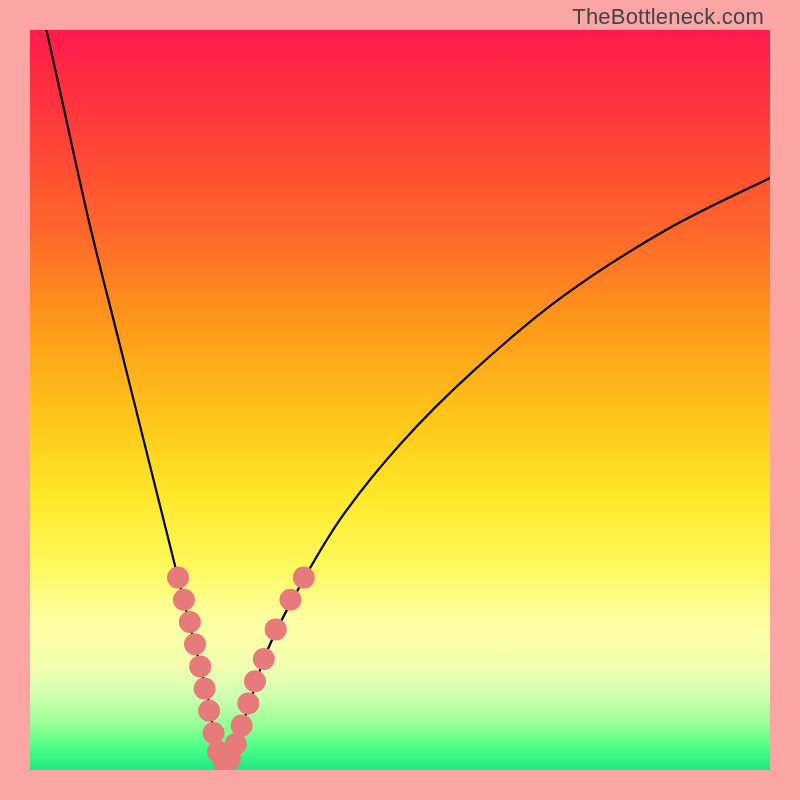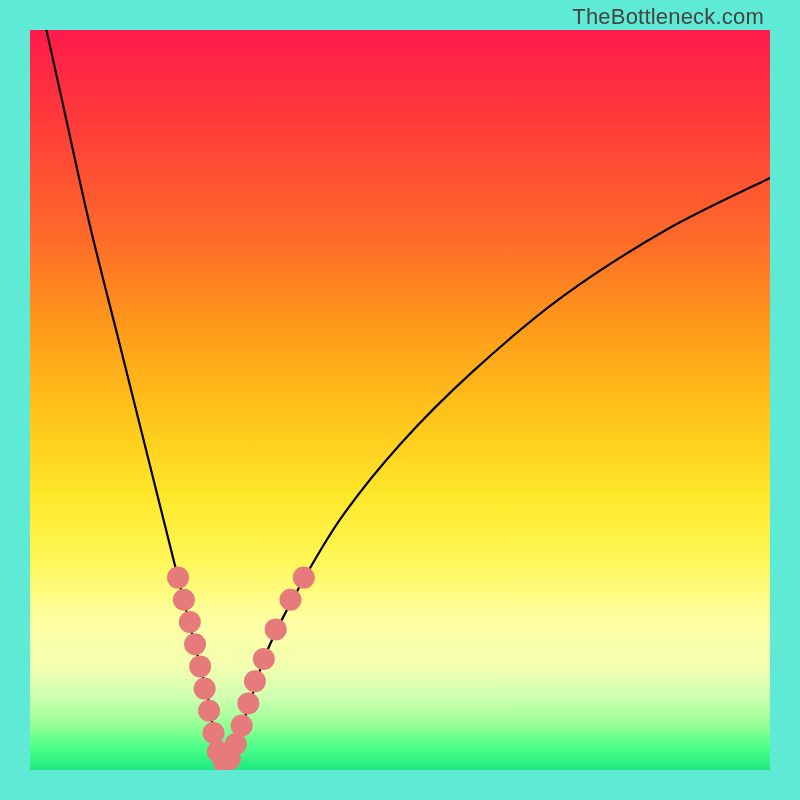--- a/index.html
+++ b/index.html
@@ -8,21 +8,21 @@
     width: 800px;
     height: 800px;
     overflow: hidden;
     background: #000;
     font-family: Arial, Helvetica, sans-serif;
   }
   .frame {
     position: absolute;
     top: 0; left: 0;
     width: 800px; height: 800px;
-    background: #5eead4;
+    background: #fca5a5;
   }
   .plot-area {
     position: absolute;
     top: 30px;
     left: 30px;
     width: 740px;
     height: 740px;
     overflow: hidden;
   }
   .gradient-bg {

